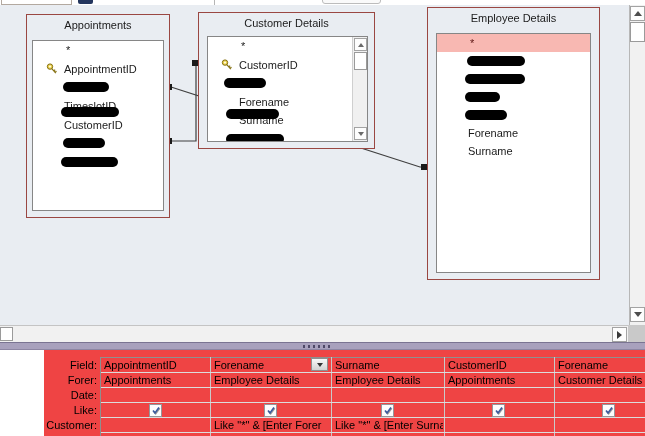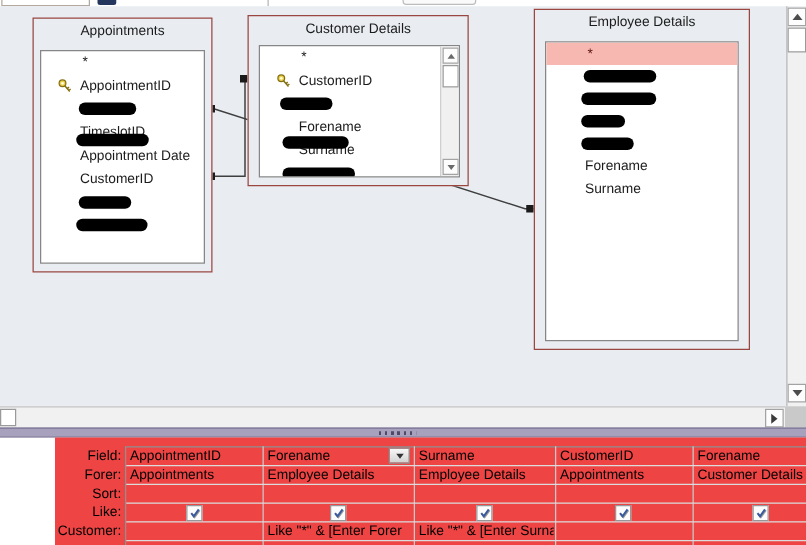--- a/index.html
+++ b/index.html
@@ -89,23 +89,20 @@
           <span class="ftxt">AppointmentID</span>
         </div>
         <div class="frow" style="height:18.6px;">
             <div class="redact" style="left:30px;top:4px;width:46px;"></div>
           </div>
         <div class="frow" style="height:18.6px;">
           <span class="ftxt">TimeslotID</span>
           <div class="redact" style="left:28px;top:10px;width:58px;"></div>
         </div>
         <div class="frow" style="height:18.6px;">
-            <span class="ftxt">Appointment Date</span>
-          </div>
-        <div class="frow" style="height:18.6px;">
             <span class="ftxt">CustomerID</span>
           </div>
         <div class="frow" style="height:18.6px;">
             <div class="redact" style="left:30px;top:4px;width:42px;"></div>
           </div>
         <div class="frow" style="height:18.6px;">
             <div class="redact" style="left:28px;top:4px;width:57px;"></div>
           </div>
       </div>
     </div>
@@ -197,21 +194,21 @@
   <div style="position:absolute;left:628px;top:325px;width:17px;height:17px;background:#c9c9c9;"></div>
 
   <div id="splitter">
       <div class="grip"></div>
     </div>
 
   <div id="gridpane">
 
     <div class="rowlab" style="top:9px;">Field:</div>
     <div class="rowlab" style="top:24px;">Forer:</div>
-    <div class="rowlab" style="top:39px;">Sort:</div>
+    <div class="rowlab" style="top:39px;">Date:</div>
     <div class="rowlab" style="top:54px;">Like:</div>
     <div class="rowlab" style="top:69px;">Customer:</div>
 
     <div class="gline dark" style="left:56px;top:7px;width:565px;height:1px;"></div>
     <div class="gline dark" style="left:56px;top:7px;width:1px;height:79px;"></div>
     <div class="gline" style="left:166px;top:7px;width:1px;height:79px;"></div>
     <div class="gline" style="left:287px;top:7px;width:1px;height:79px;"></div>
     <div class="gline" style="left:400px;top:7px;width:1px;height:79px;"></div>
     <div class="gline" style="left:510px;top:7px;width:1px;height:79px;"></div>
     <div class="gline" style="left:620px;top:7px;width:1px;height:79px;"></div>

